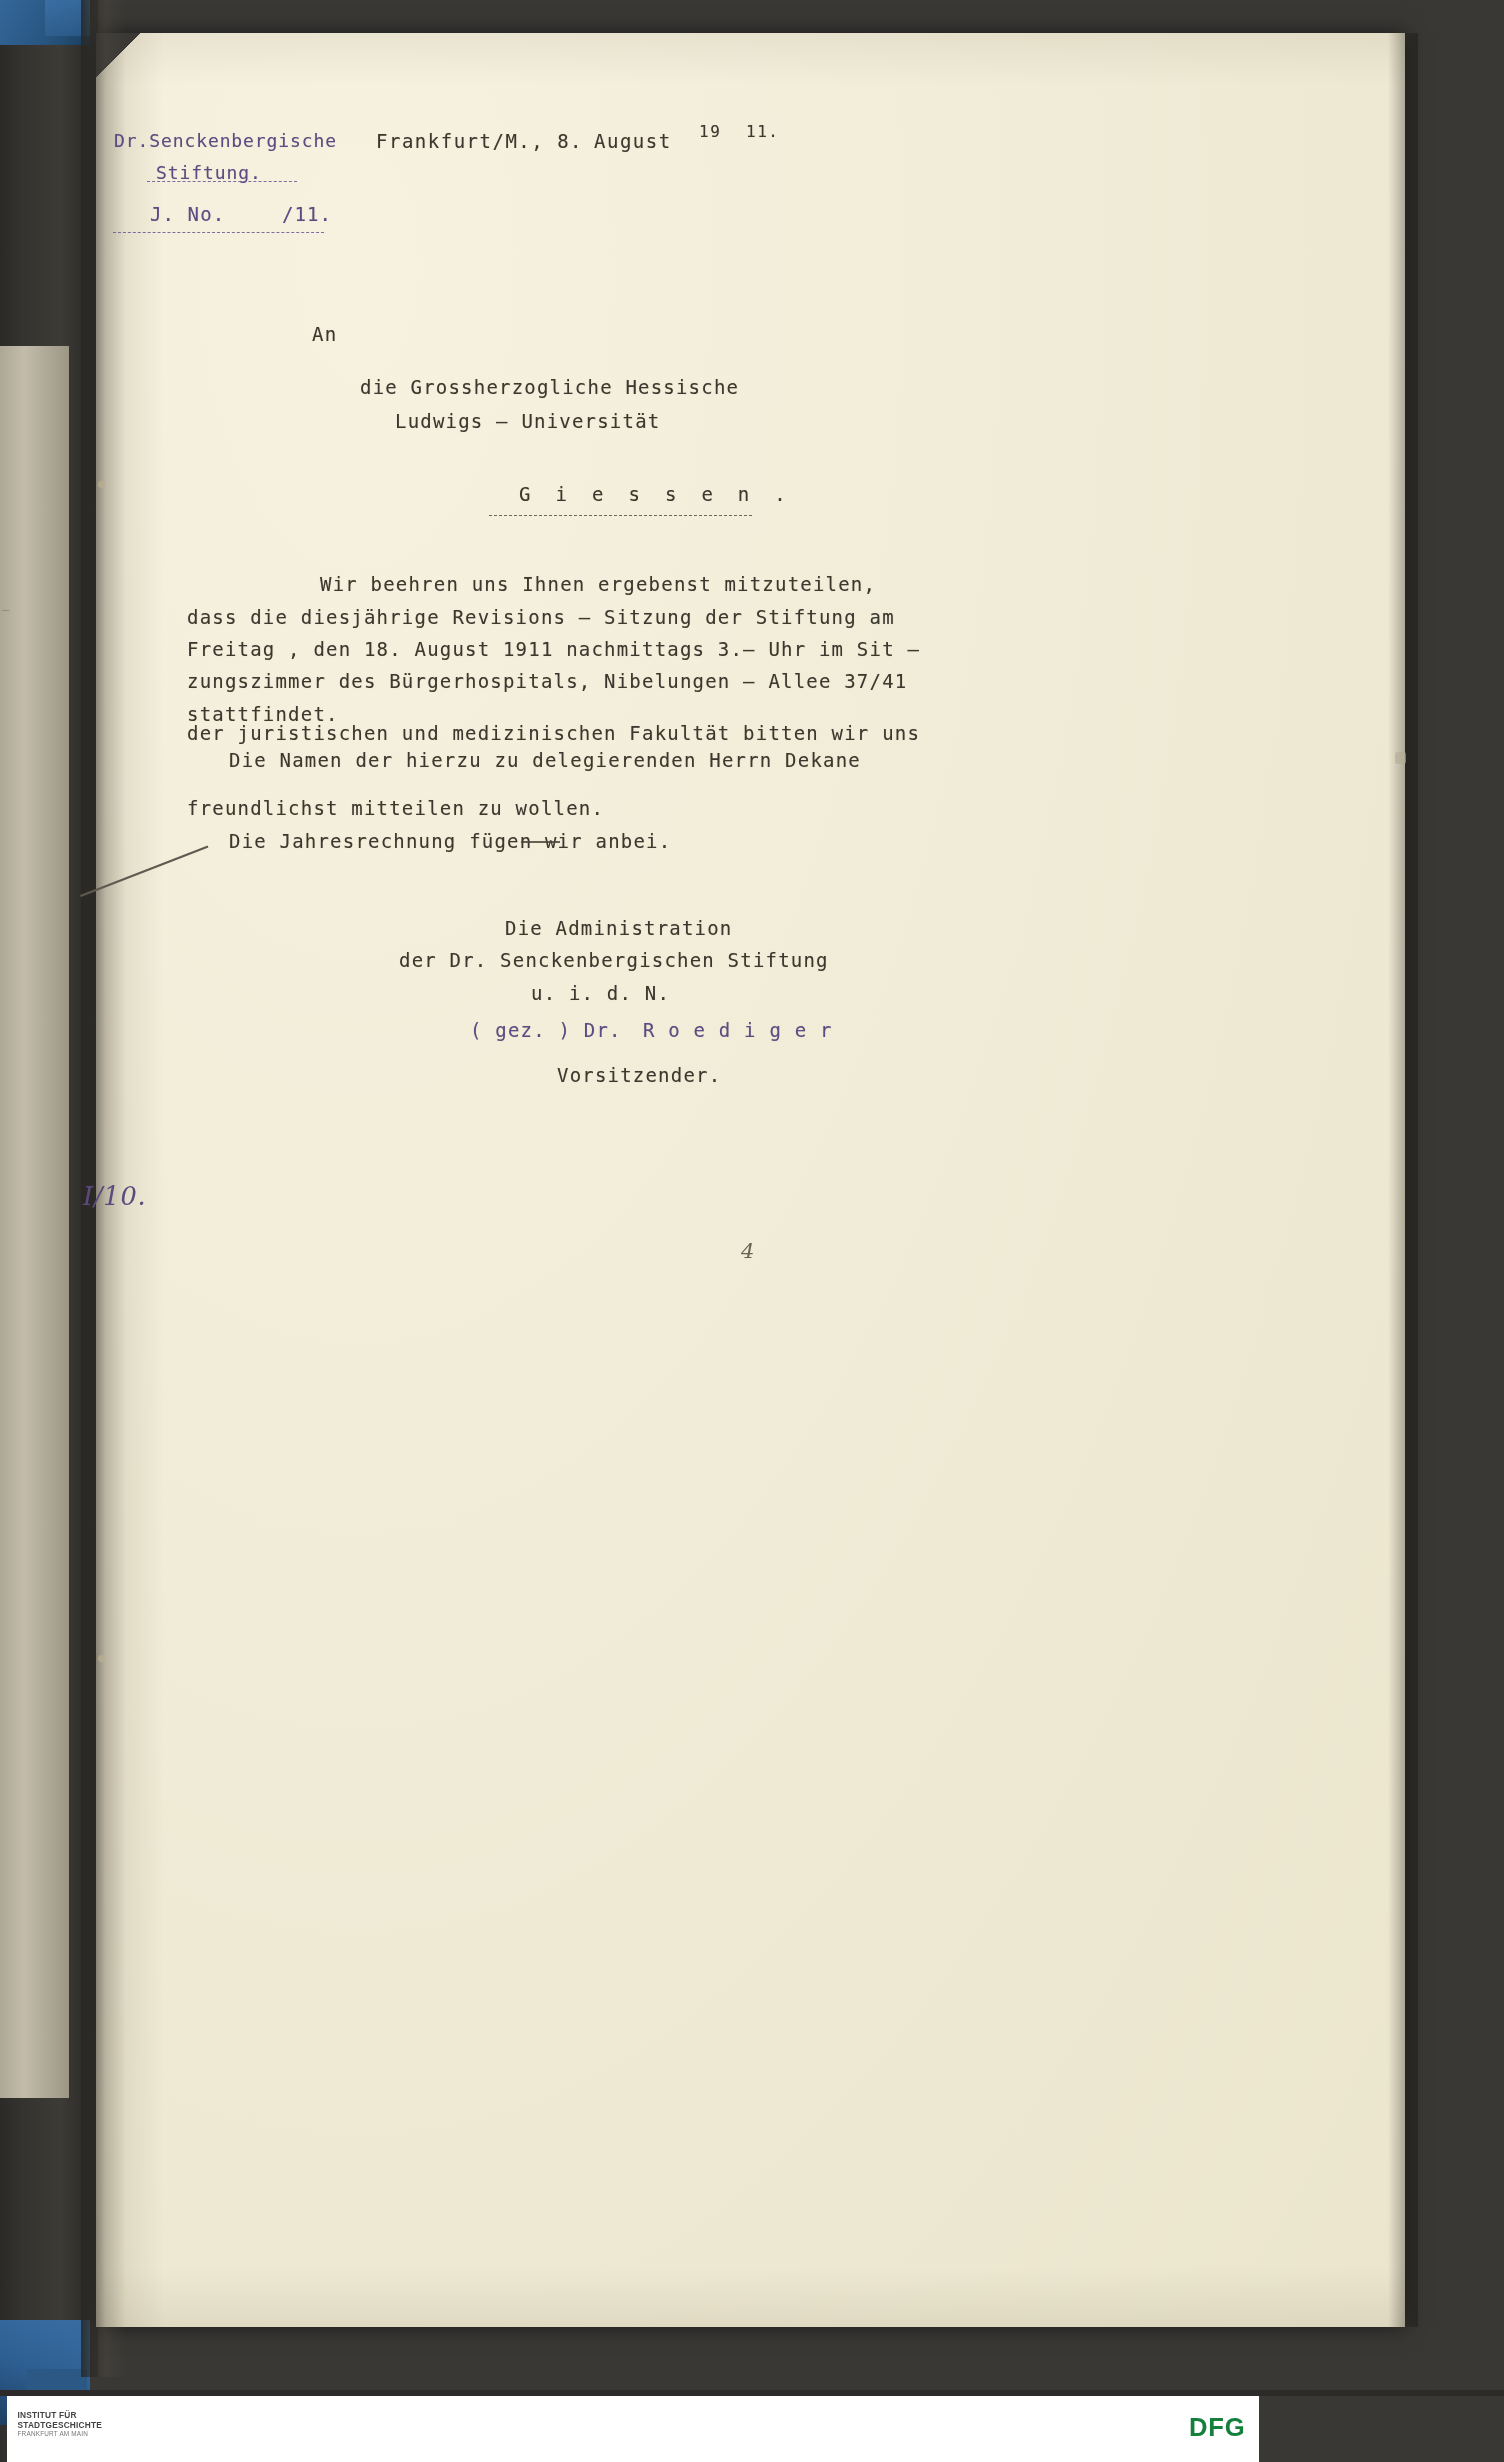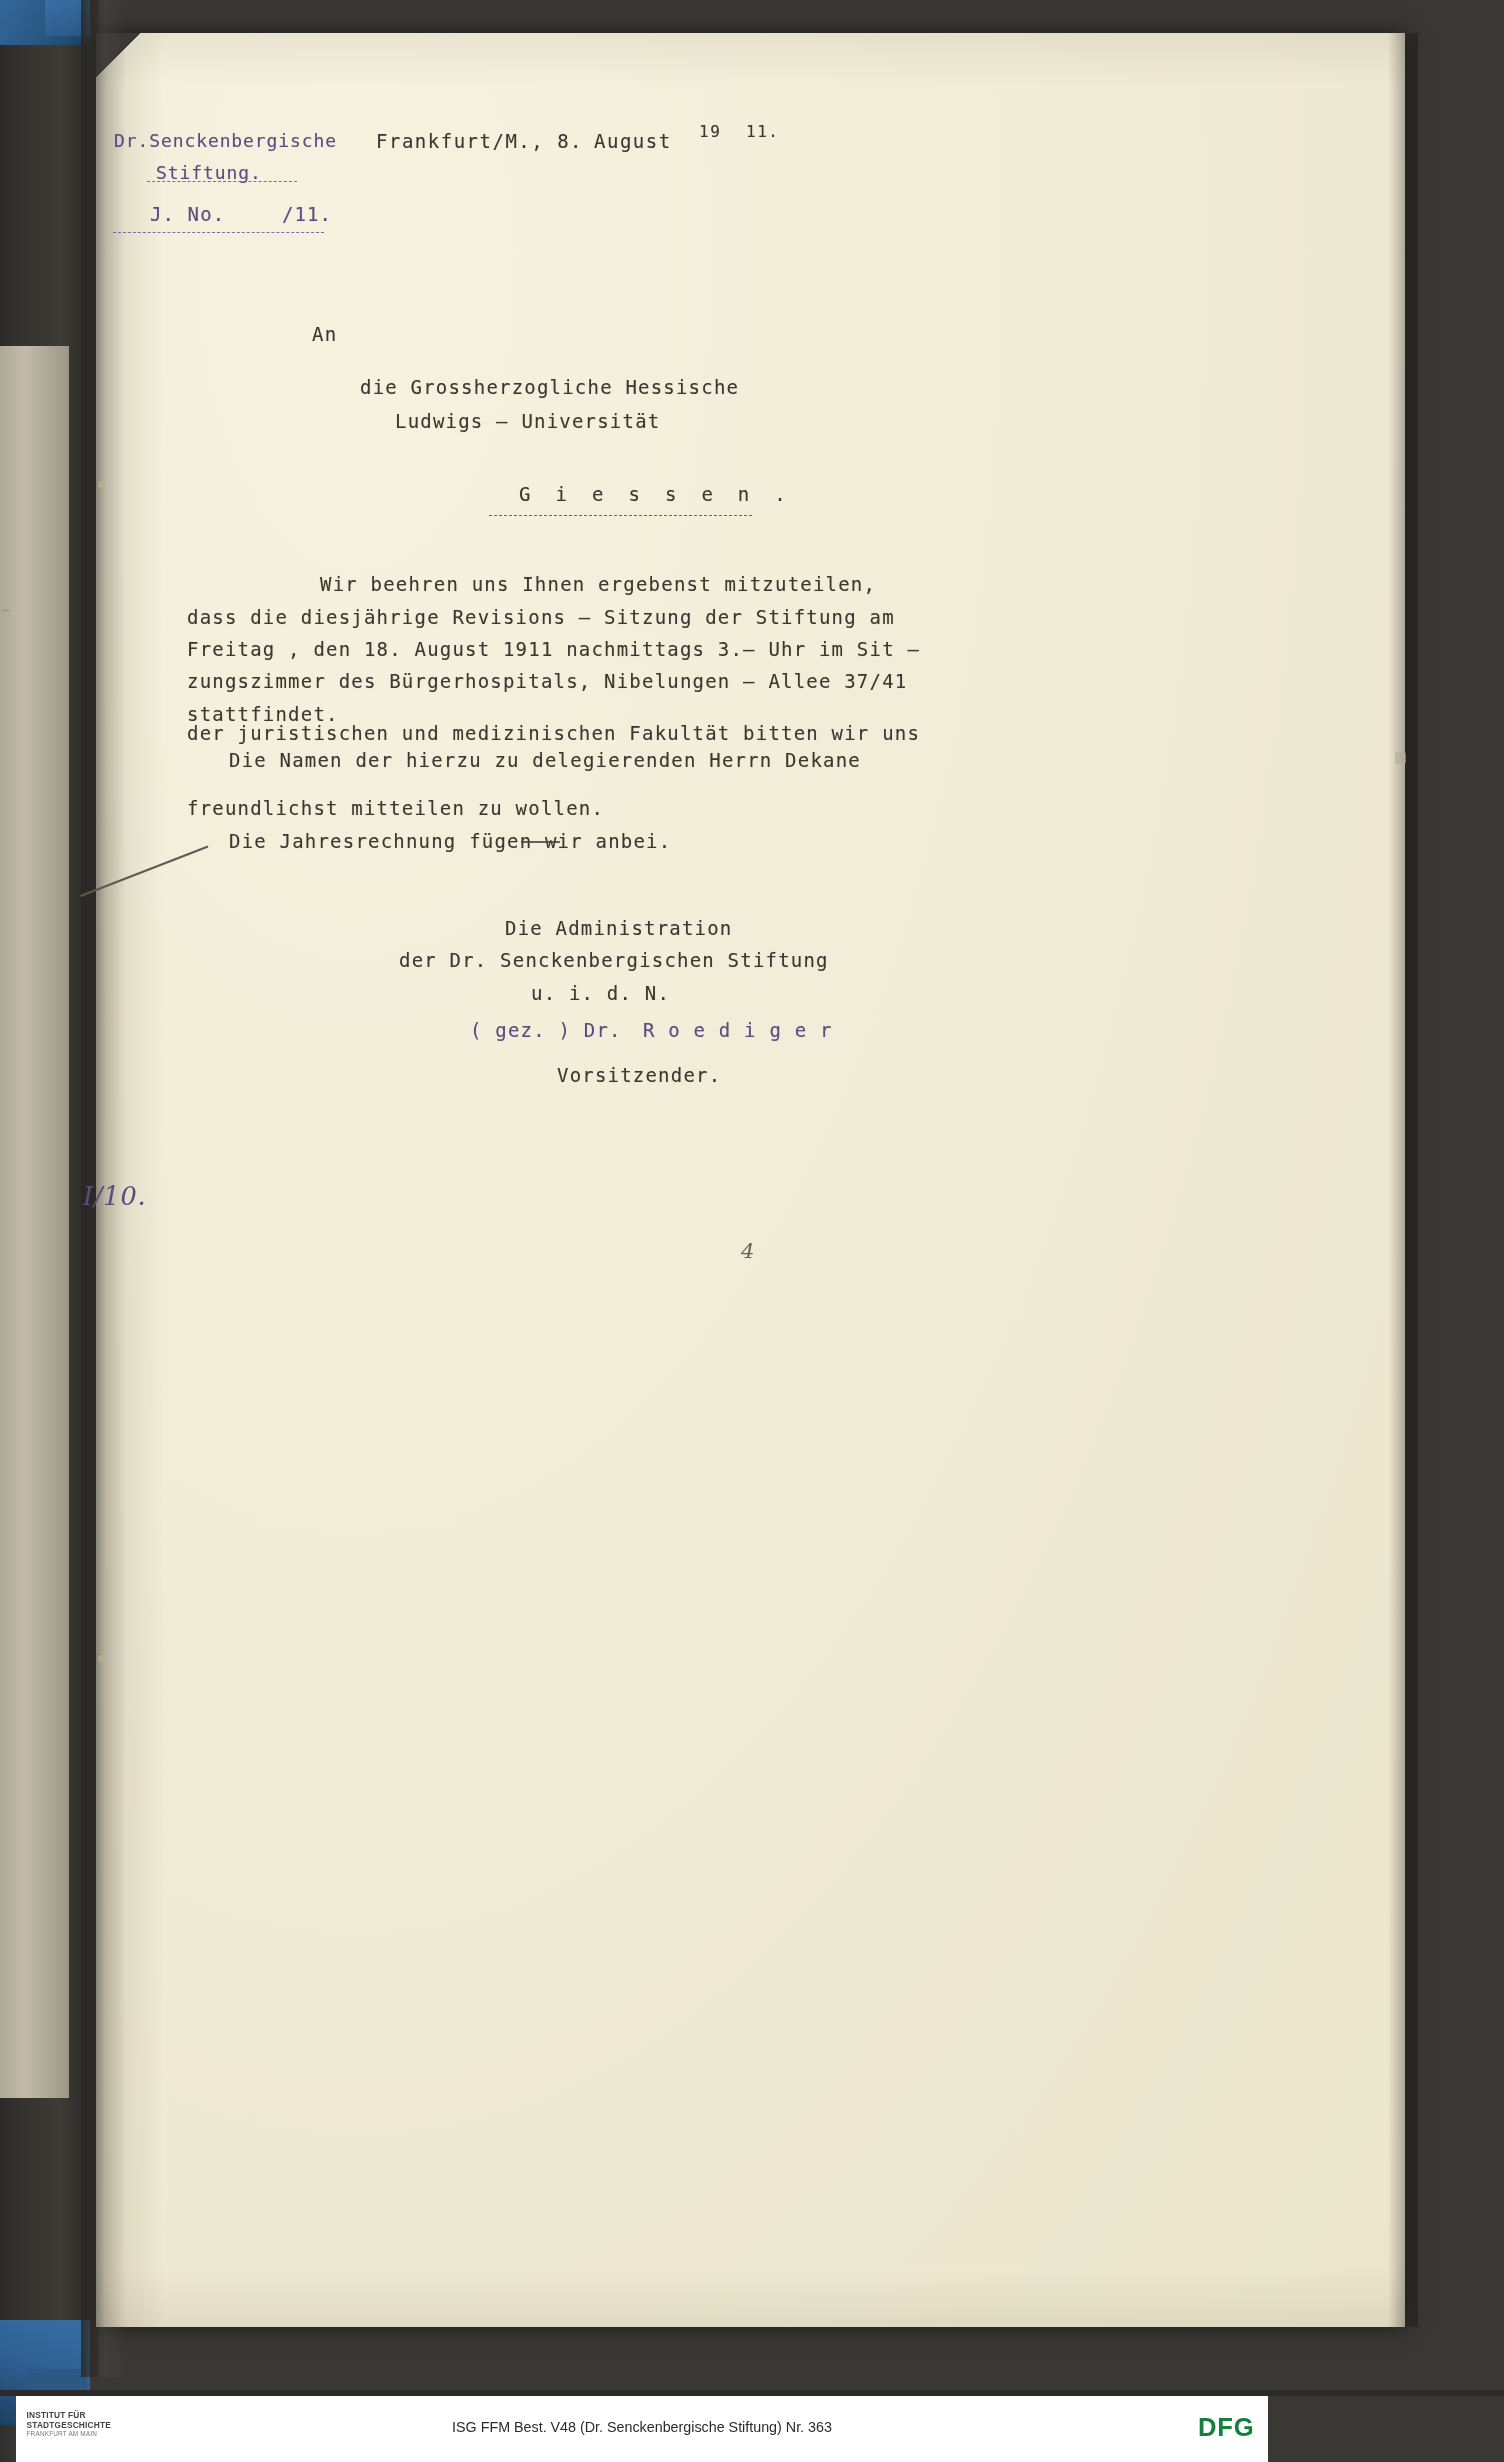--- a/index.html
+++ b/index.html
@@ -228,21 +228,21 @@
     left: 1395px; top: 752px;
     width: 10.5px; height: 12px;
     background: #b3ab95;
     opacity:.6;
     border-radius: 2.3px;
   }
 
   
   .footer {
     position: absolute;
-    left: 16px; bottom: 0;
+    left: 7px; bottom: 0;
     width: 1252px;
     height: 66px;
     background: #ffffff;
     display: flex;
     align-items: center;
   }
   .footer-left {
     position: absolute;
     left: 10.5px; top: 13.5px;
     font-family: "Liberation Sans", sans-serif;
@@ -347,16 +347,15 @@
 <div class="folio">I/10.</div>
 <div class="page-num">4</div>
 
 <div class="footer-strip-dark"></div>
 <div class="footer">
   <div class="footer-left">
     <div>INSTITUT FÜR</div>
     <div>STADTGESCHICHTE</div>
     <div class="tiny">FRANKFURT AM MAIN</div>
   </div>
-  <div class="footer-center">ISG FFM Best. V48 (Dr. Senckenbergische Stiftung) Nr. 363</div>
   <div class="footer-dfg">DFG</div>
 </div>
 
 
 </body></html>

